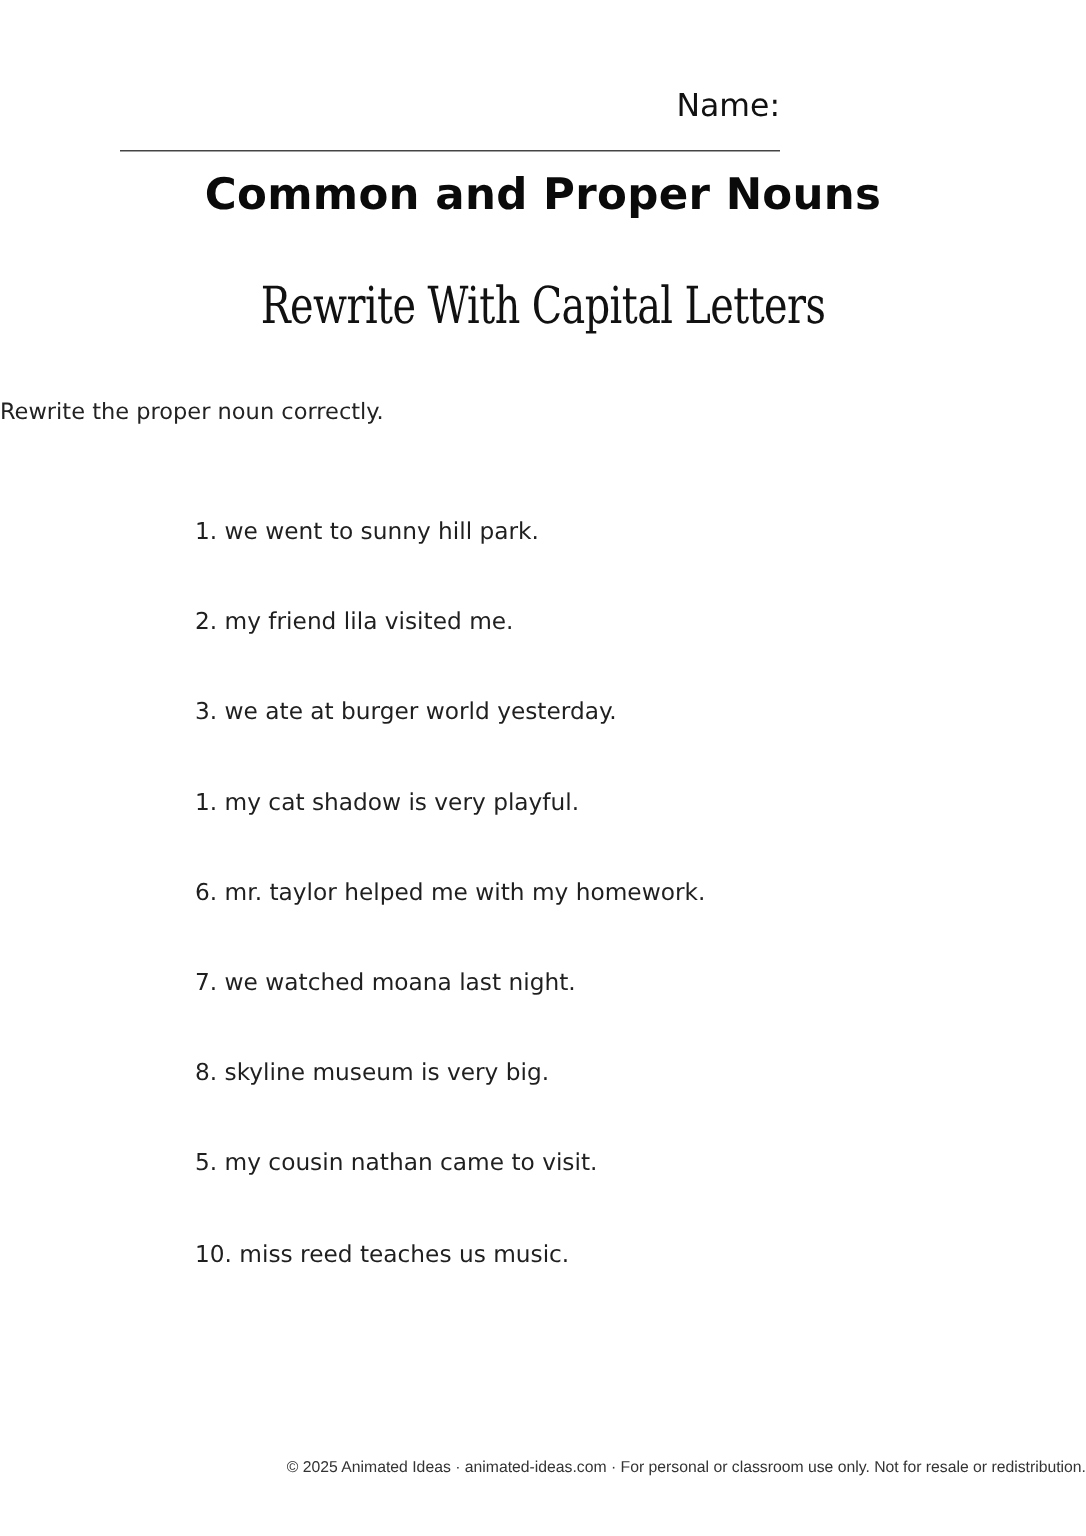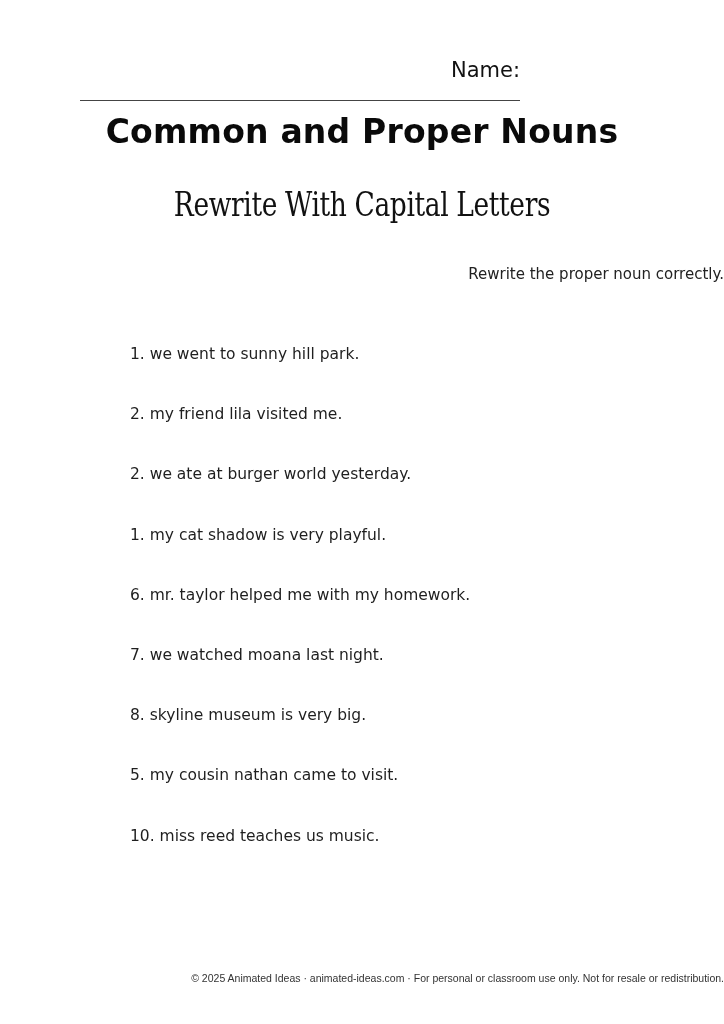--- a/index.html
+++ b/index.html
@@ -34,21 +34,21 @@
       height: 18px;
     }
     .title {
       position: absolute;
       left: 0;
       width: 724px;
       top: 112px;
       text-align: center;
       font-family: "DejaVu Sans", sans-serif;
       font-weight: bold;
-      font-size: 33px;
+      font-size: 29px;
       color: #0a0a0a;
       letter-spacing: 0.2px;
     }
     .subtitle {
       position: absolute;
       left: 0;
       width: 724px;
       top: 184px;
       text-align: center;
       font-family: "DejaVu Serif", serif;
@@ -56,21 +56,21 @@
       color: #111;
       transform: scaleX(0.78);
       transform-origin: center;
       letter-spacing: -0.5px;
     }
     .instructions {
       position: absolute;
       left: 0;
       width: 724px;
       top: 265px;
-      text-align: right;
+      text-align: left;
       font-size: 15px;
       color: #222;
     }
     .questions {
       position: absolute;
       left: 114px;
       top: 329px;
       margin: 16px;
       padding: 0;
       list-style: none;
@@ -102,21 +102,21 @@
 
 <div class="title">Common and Proper Nouns</div>
 
 <div class="subtitle">Rewrite With Capital Letters</div>
 
 <div class="instructions">Rewrite the proper noun correctly.</div>
 
 <ul class="questions">
   <li>1.  we went to sunny hill park.</li>
   <li>2. my friend lila visited me.</li>
-  <li>2. we ate at burger world yesterday.</li>
+  <li>3. we ate at burger world yesterday.</li>
   <li>1. my cat shadow is very playful.</li>
   <li>6. mr. taylor helped me with my homework.</li>
   <li>7. we watched moana last night.</li>
   <li>8. skyline museum is very big.</li>
   <li>5. my cousin nathan came to visit.</li>
   <li>10. miss reed teaches us music.</li>
 </ul>
 
 <div class="footer">© 2025 Animated Ideas · animated-ideas.com · For personal or classroom use only. Not for resale or redistribution.</div>
 

